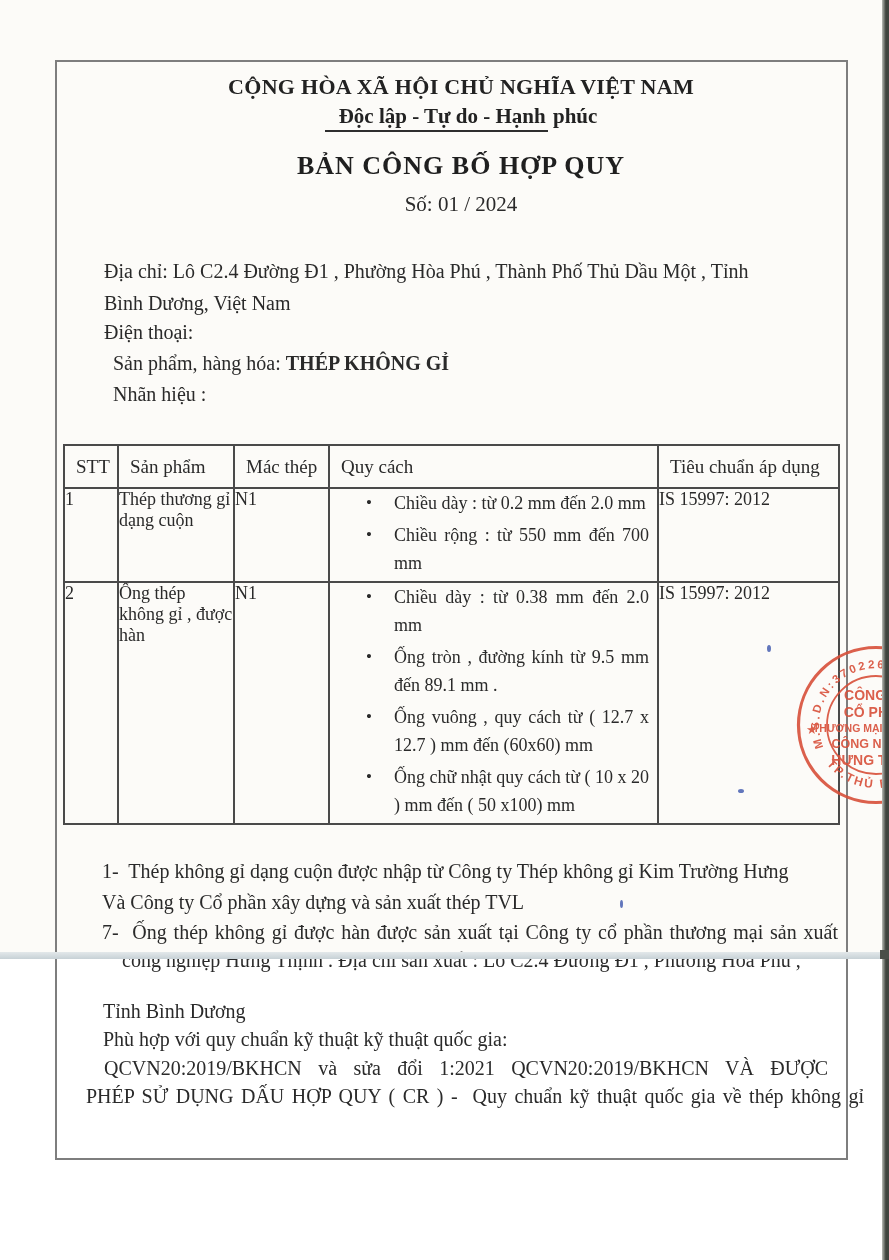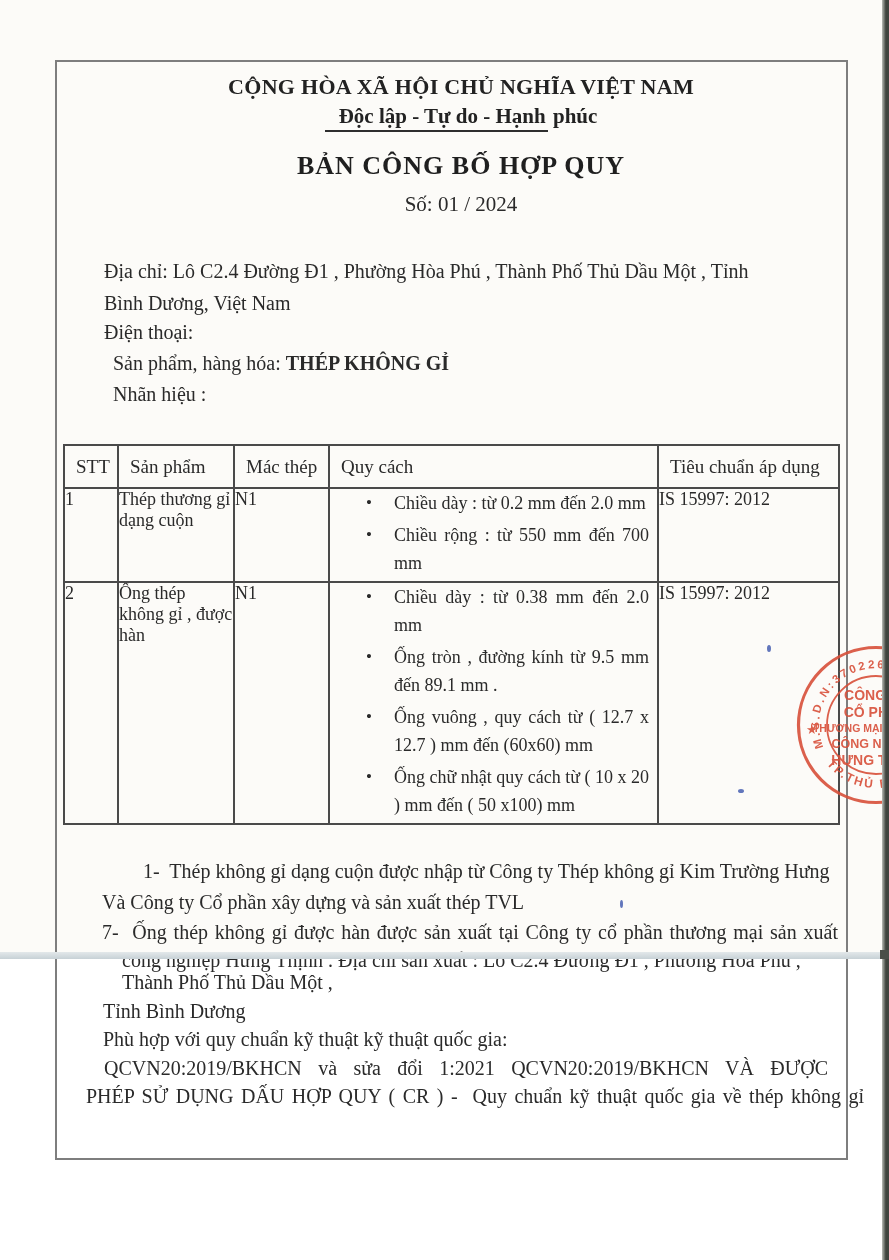--- a/index.html
+++ b/index.html
@@ -125,25 +125,24 @@
         <div class="spec-item">
               <span class="dot">•</span>
               <span class="txt">Ống chữ nhật quy cách từ ( 10 x 20 ) mm đến ( 50 x100) mm</span>
             </div>
       </td>
       <td class="tc">IS 15997: 2012</td>
     </tr>
   </tbody>
     </table>
 
-  <div class="abs note" style="left:102px;top:856px;margin-left:41px;">1-  Thép không gỉ dạng cuộn được nhập từ Công ty Thép không gỉ Kim Trường Hưng</div>
+  <div class="abs note" style="left:102px;top:856px;">1-  Thép không gỉ dạng cuộn được nhập từ Công ty Thép không gỉ Kim Trường Hưng</div>
   <div class="abs note" style="left:102px;top:887px;">Và Công ty Cổ phần xây dựng và sản xuất thép TVL</div>
   <div class="abs note jlast" style="left:102px;top:917px;width:736px;">7-  Ống thép không gỉ được hàn được sản xuất tại Công ty cổ phần thương mại sản xuất</div>
   <div class="abs note" style="left:122px;top:945px;">công nghiệp Hưng Thịnh . Địa chỉ sản xuất : Lô C2.4 Đường Đ1 , Phường Hòa Phú ,</div>
-  <div class="abs note" style="left:122px;top:967px;">Thành Phố Thủ Dầu Một ,</div>
   <div class="abs note" style="left:103px;top:996px;">Tỉnh Bình Dương</div>
   <div class="abs note" style="left:103px;top:1024px;">Phù hợp với quy chuẩn kỹ thuật kỹ thuật quốc gia:</div>
   <div class="abs note jlast" style="left:104px;top:1053px;width:724px;">QCVN20:2019/BKHCN và sửa đổi 1:2021 QCVN20:2019/BKHCN VÀ ĐƯỢC</div>
   <div class="abs note jlast" style="left:62px;top:1081px;width:778px;margin-left:24px;">PHÉP SỬ DỤNG DẤU HỢP QUY ( CR ) -  Quy chuẩn kỹ thuật quốc gia về thép không gỉ</div>
 
   <div class="ink" style="left:767px;top:645px;width:4px;height:7px;"></div>
   <div class="ink" style="left:738px;top:789px;width:6px;height:4px;"></div>
   <div class="ink" style="left:620px;top:900px;width:3px;height:8px;"></div>
 
   <svg class="stamp" viewBox="0 0 230 215" style="font-family:'Liberation Sans','DejaVu Sans',sans-serif;">

